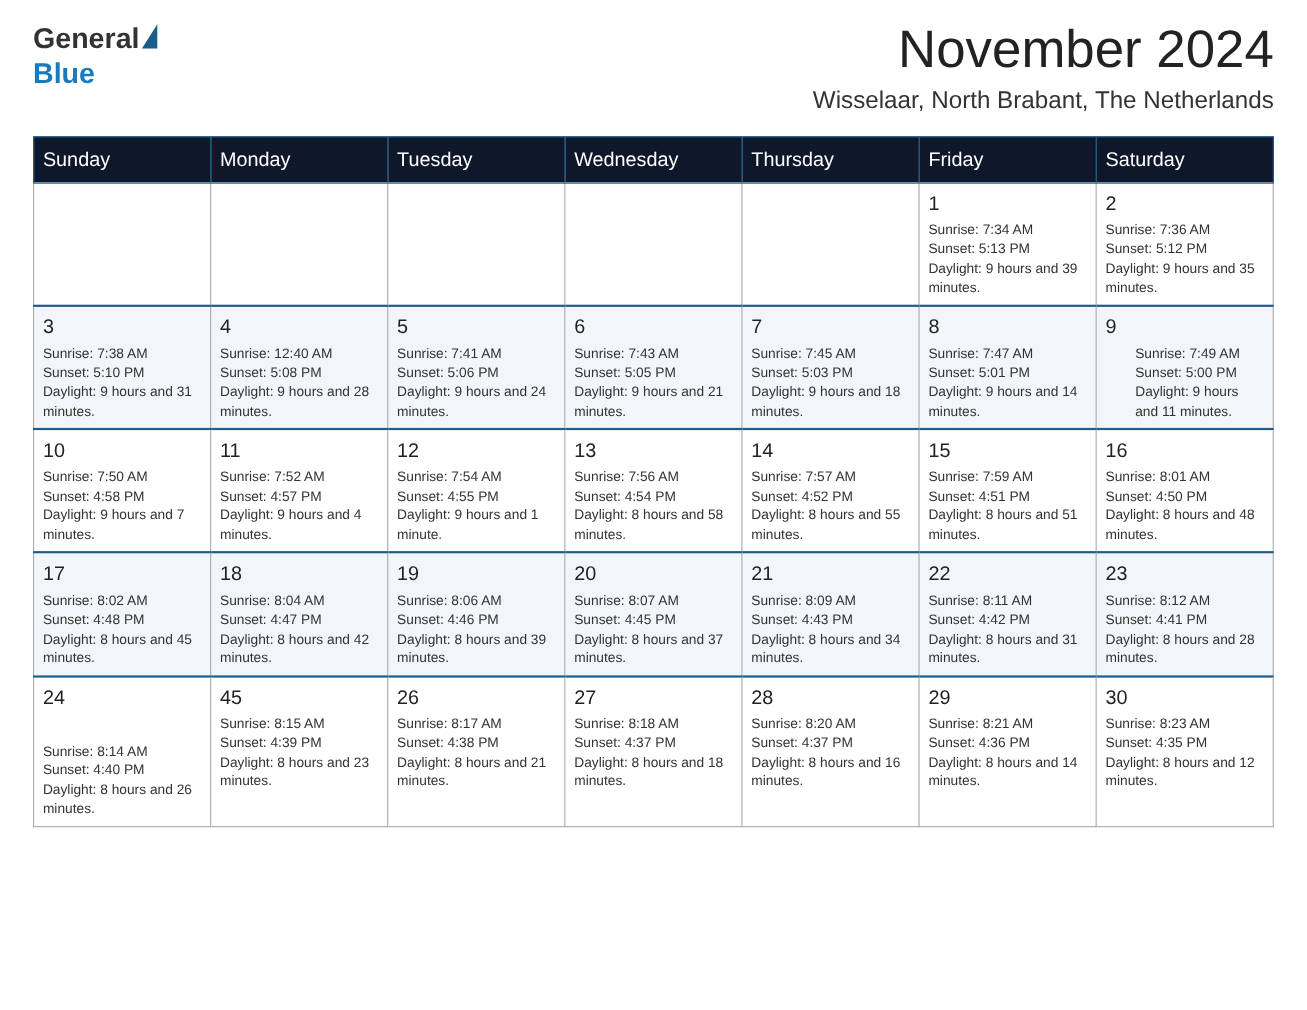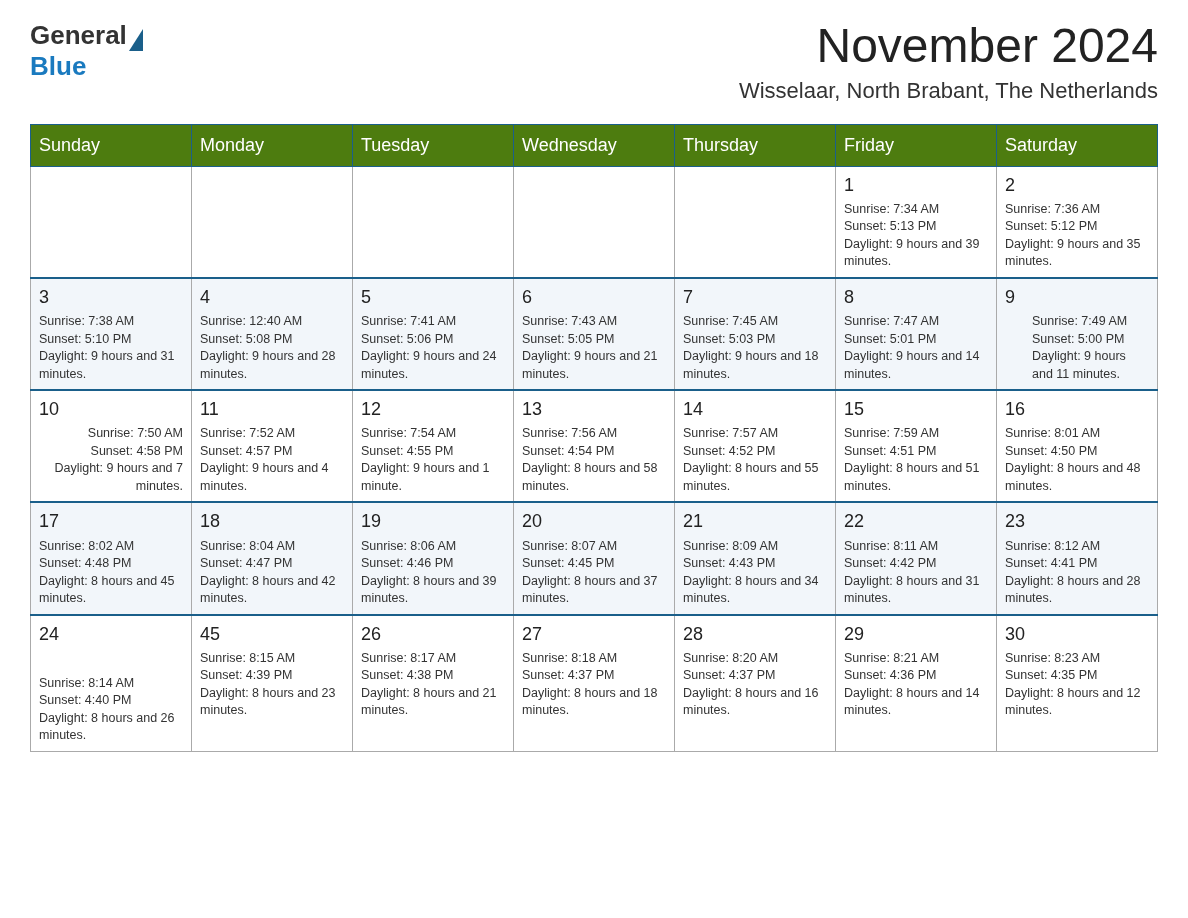--- a/index.html
+++ b/index.html
@@ -17,21 +17,21 @@
       align-items: flex-start;
       margin-bottom: 20px;
     }
     .logo {
       display: flex;
       flex-direction: column;
       align-items: flex-start;
     }
     .logo-top {
       display: flex;
-      align-items: flex-end;
+      align-items: flex-start;
     }
     .logo-general {
       font-size: 26px;
       font-weight: bold;
       color: #333;
     }
     .logo-triangle {
       width: 0;
       height: 0;
       border-left: 14px solid transparent;
@@ -58,21 +58,21 @@
       font-size: 22px;
       color: #333;
       margin-top: 5px;
     }
     .calendar {
       width: 100%;
       border-collapse: collapse;
       border: 1px solid #aaa;
     }
     .calendar th {
-      background-color: #4d7c0f;
+      background-color: #0f172a;
       color: #fff;
       font-size: 18px;
       font-weight: normal;
       padding: 10px 8px;
       text-align: left;
       border: 1px solid #1a5f8a;
     }
     .calendar td {
       vertical-align: top;
       padding: 6px 8px;
@@ -195,21 +195,21 @@
         <td>
           <span class="day-number">9</span>
           <div class="day-info" style="white-space: pre-line; margin-left: 27px;">Sunrise: 7:49 AM
 Sunset: 5:00 PM
 Daylight: 9 hours and 11 minutes.</div>
         </td>
       </tr>
       <tr>
         <td>
           <span class="day-number">10</span>
-          <div class="day-info" style="white-space: pre-line; text-align: right;">Sunrise: 7:50 AM
+          <div class="day-info" style="white-space: pre-line;">Sunrise: 7:50 AM
 Sunset: 4:58 PM
 Daylight: 9 hours and 7 minutes.</div>
         </td>
         <td>
           <span class="day-number">11</span>
           <div class="day-info" style="white-space: pre-line;">Sunrise: 7:52 AM
 Sunset: 4:57 PM
 Daylight: 9 hours and 4 minutes.</div>
         </td>
         <td>

